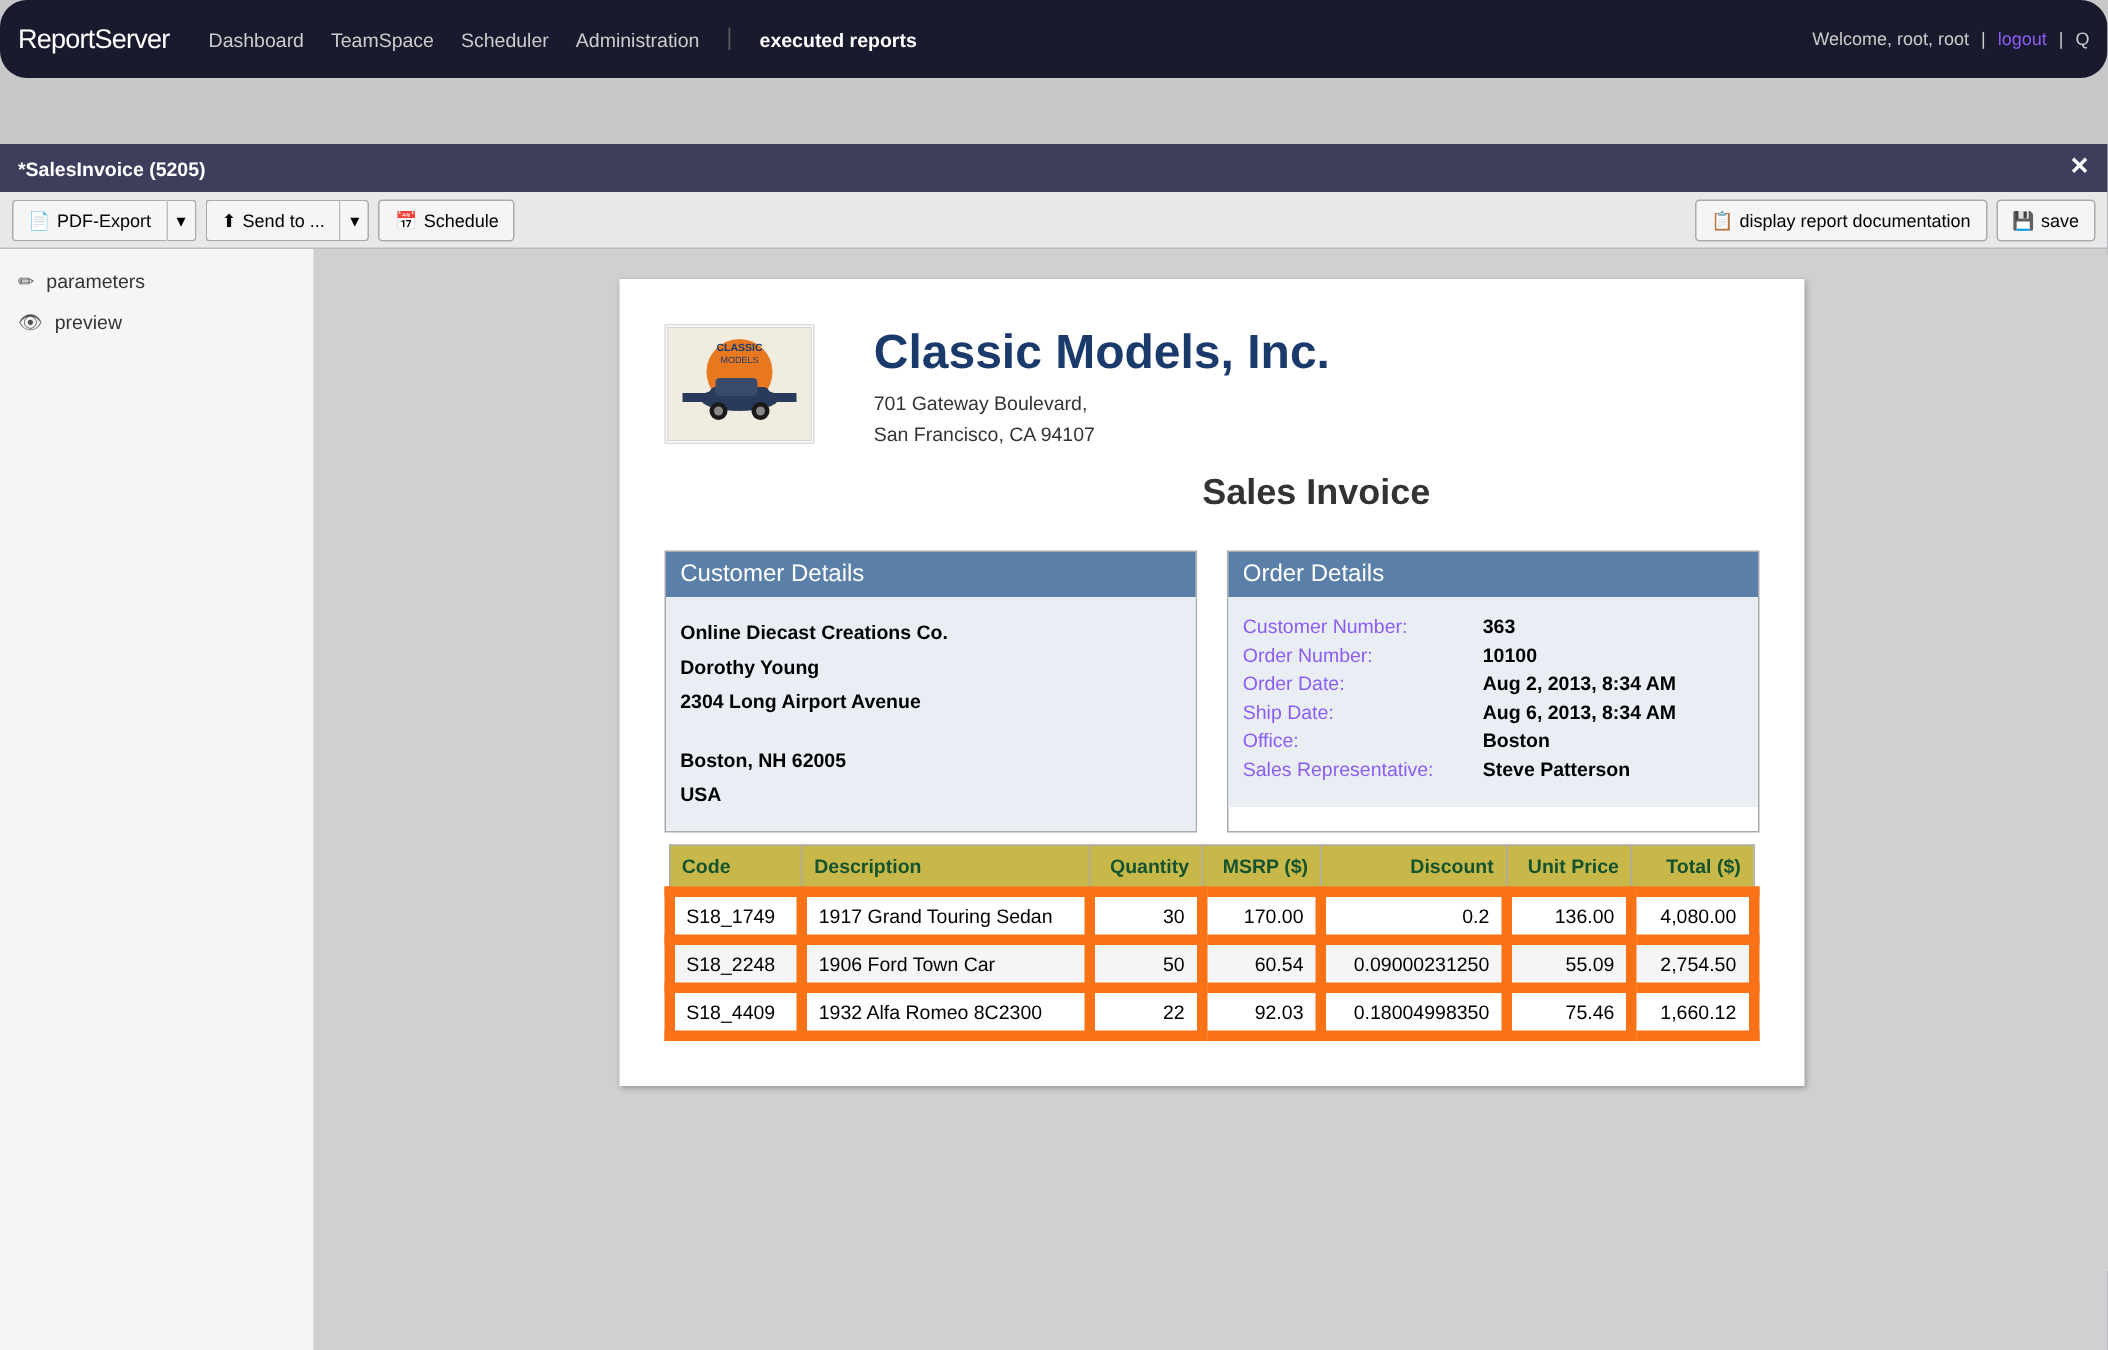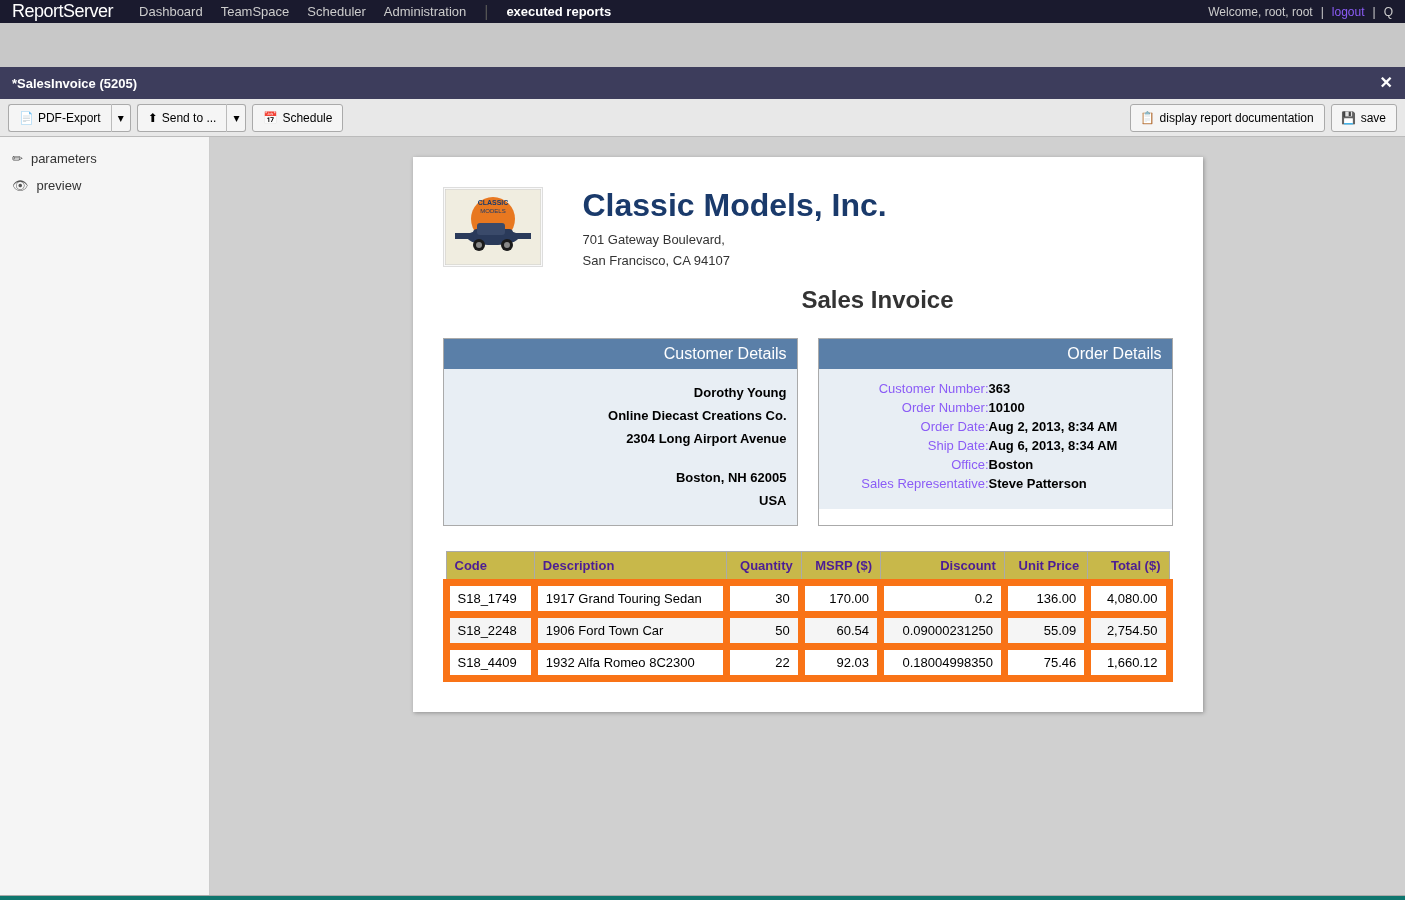--- a/index.html
+++ b/index.html
@@ -2,25 +2,26 @@
 <html><head>
   <meta charset="utf-8">
   <style>
     * { box-sizing: border-box; margin: 0; padding: 0; }
     body { font-family: Arial, sans-serif; font-size: 13px; background: #c8c8c8; overflow: hidden; }
 
     
     .top-nav {
       background: #1a1a2e;
       color: #ccc;
-      height: 23px;
+      height: 52px;
       display: flex;
       align-items: center;
       padding: 0 12px;
       gap: 18px;
+      border-radius: 18px;
     }
     .top-nav .logo {
       color: white;
       font-size: 18px;
       font-weight: bold;
       letter-spacing: -0.5px;
       margin-right: 8px;
     }
     .top-nav .logo span { font-weight: normal; }
     .top-nav .nav-item {
@@ -181,22 +182,21 @@
       font-weight: bold;
       color: #333;
       margin-top: 14px;
       text-align: center;
     }
 
     
     .details-row {
       display: flex;
       gap: 20px;
-      margin-bottom: 25px;
-      text-align: right;
+      margin-bottom: 8px;
     }
     .details-box {
       flex: 1;
       border: 1px solid #aaa;
     }
     .details-header {
       background: #5a7fa8;
       color: white;
       font-size: 16px;
       padding: 6px 10px;
@@ -214,21 +214,21 @@
     .order-value { font-weight: bold; }
 
     
     .report-table {
       width: 100%;
       border-collapse: collapse;
       font-size: 13px;
     }
     .report-table th {
       background: #c8b84a;
-      color: #4c1d95;
+      color: #14532d;
       font-weight: bold;
       border: 1px solid #aaa;
       padding: 6px 8px;
       text-align: left;
     }
     .report-table th.num { text-align: right; }
     .report-table td {
       border: 7px solid #f97316;
       padding: 5px 8px;
       vertical-align: top;
@@ -378,22 +378,22 @@
               </div>
               <div class="invoice-title">Sales Invoice</div>
             </div>
           </div>
 
           <div class="details-row">
 
             <div class="details-box">
               <div class="details-header">Customer Details</div>
               <div class="details-body">
+                <div class="customer-name">Online Diecast Creations Co.</div>
                 <div class="customer-name">Dorothy Young</div>
-                <div class="customer-name">Online Diecast Creations Co.</div>
                 <div class="customer-name">2304 Long Airport Avenue</div>
                 <br>
                 <div class="customer-name">Boston, NH 62005</div>
                 <div class="customer-name">USA</div>
               </div>
             </div>
 
             <div class="details-box">
               <div class="details-header">Order Details</div>
               <div class="details-body">

